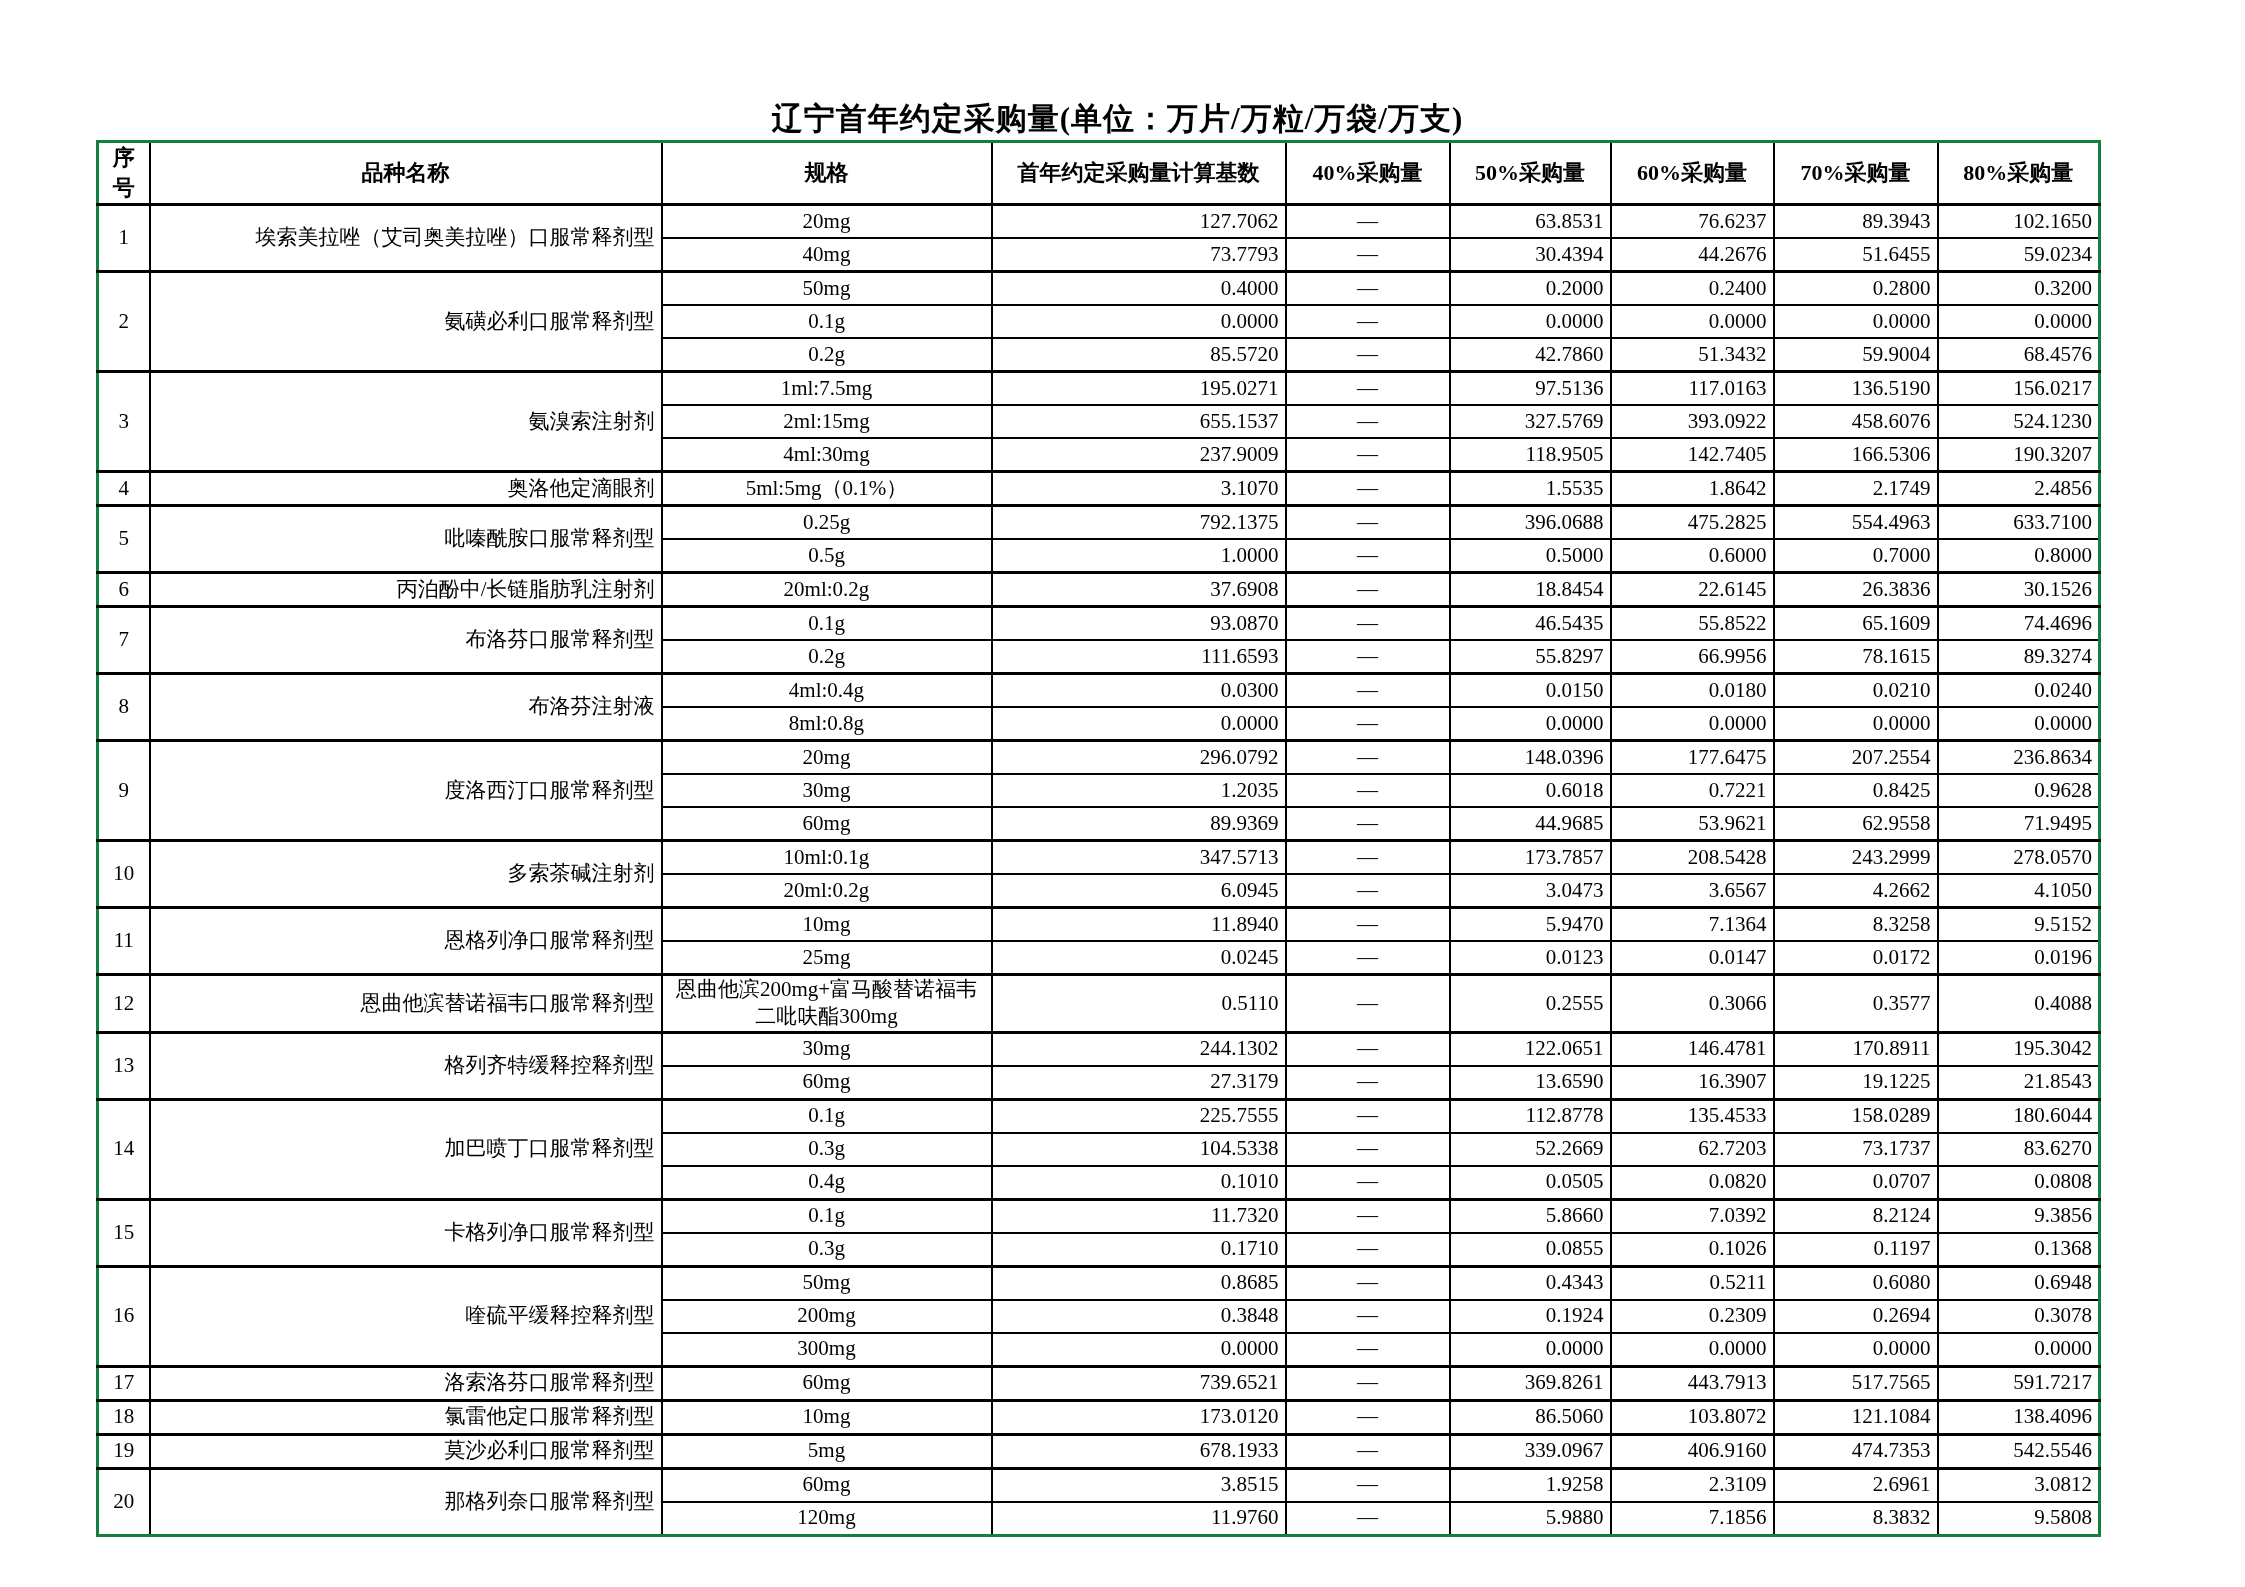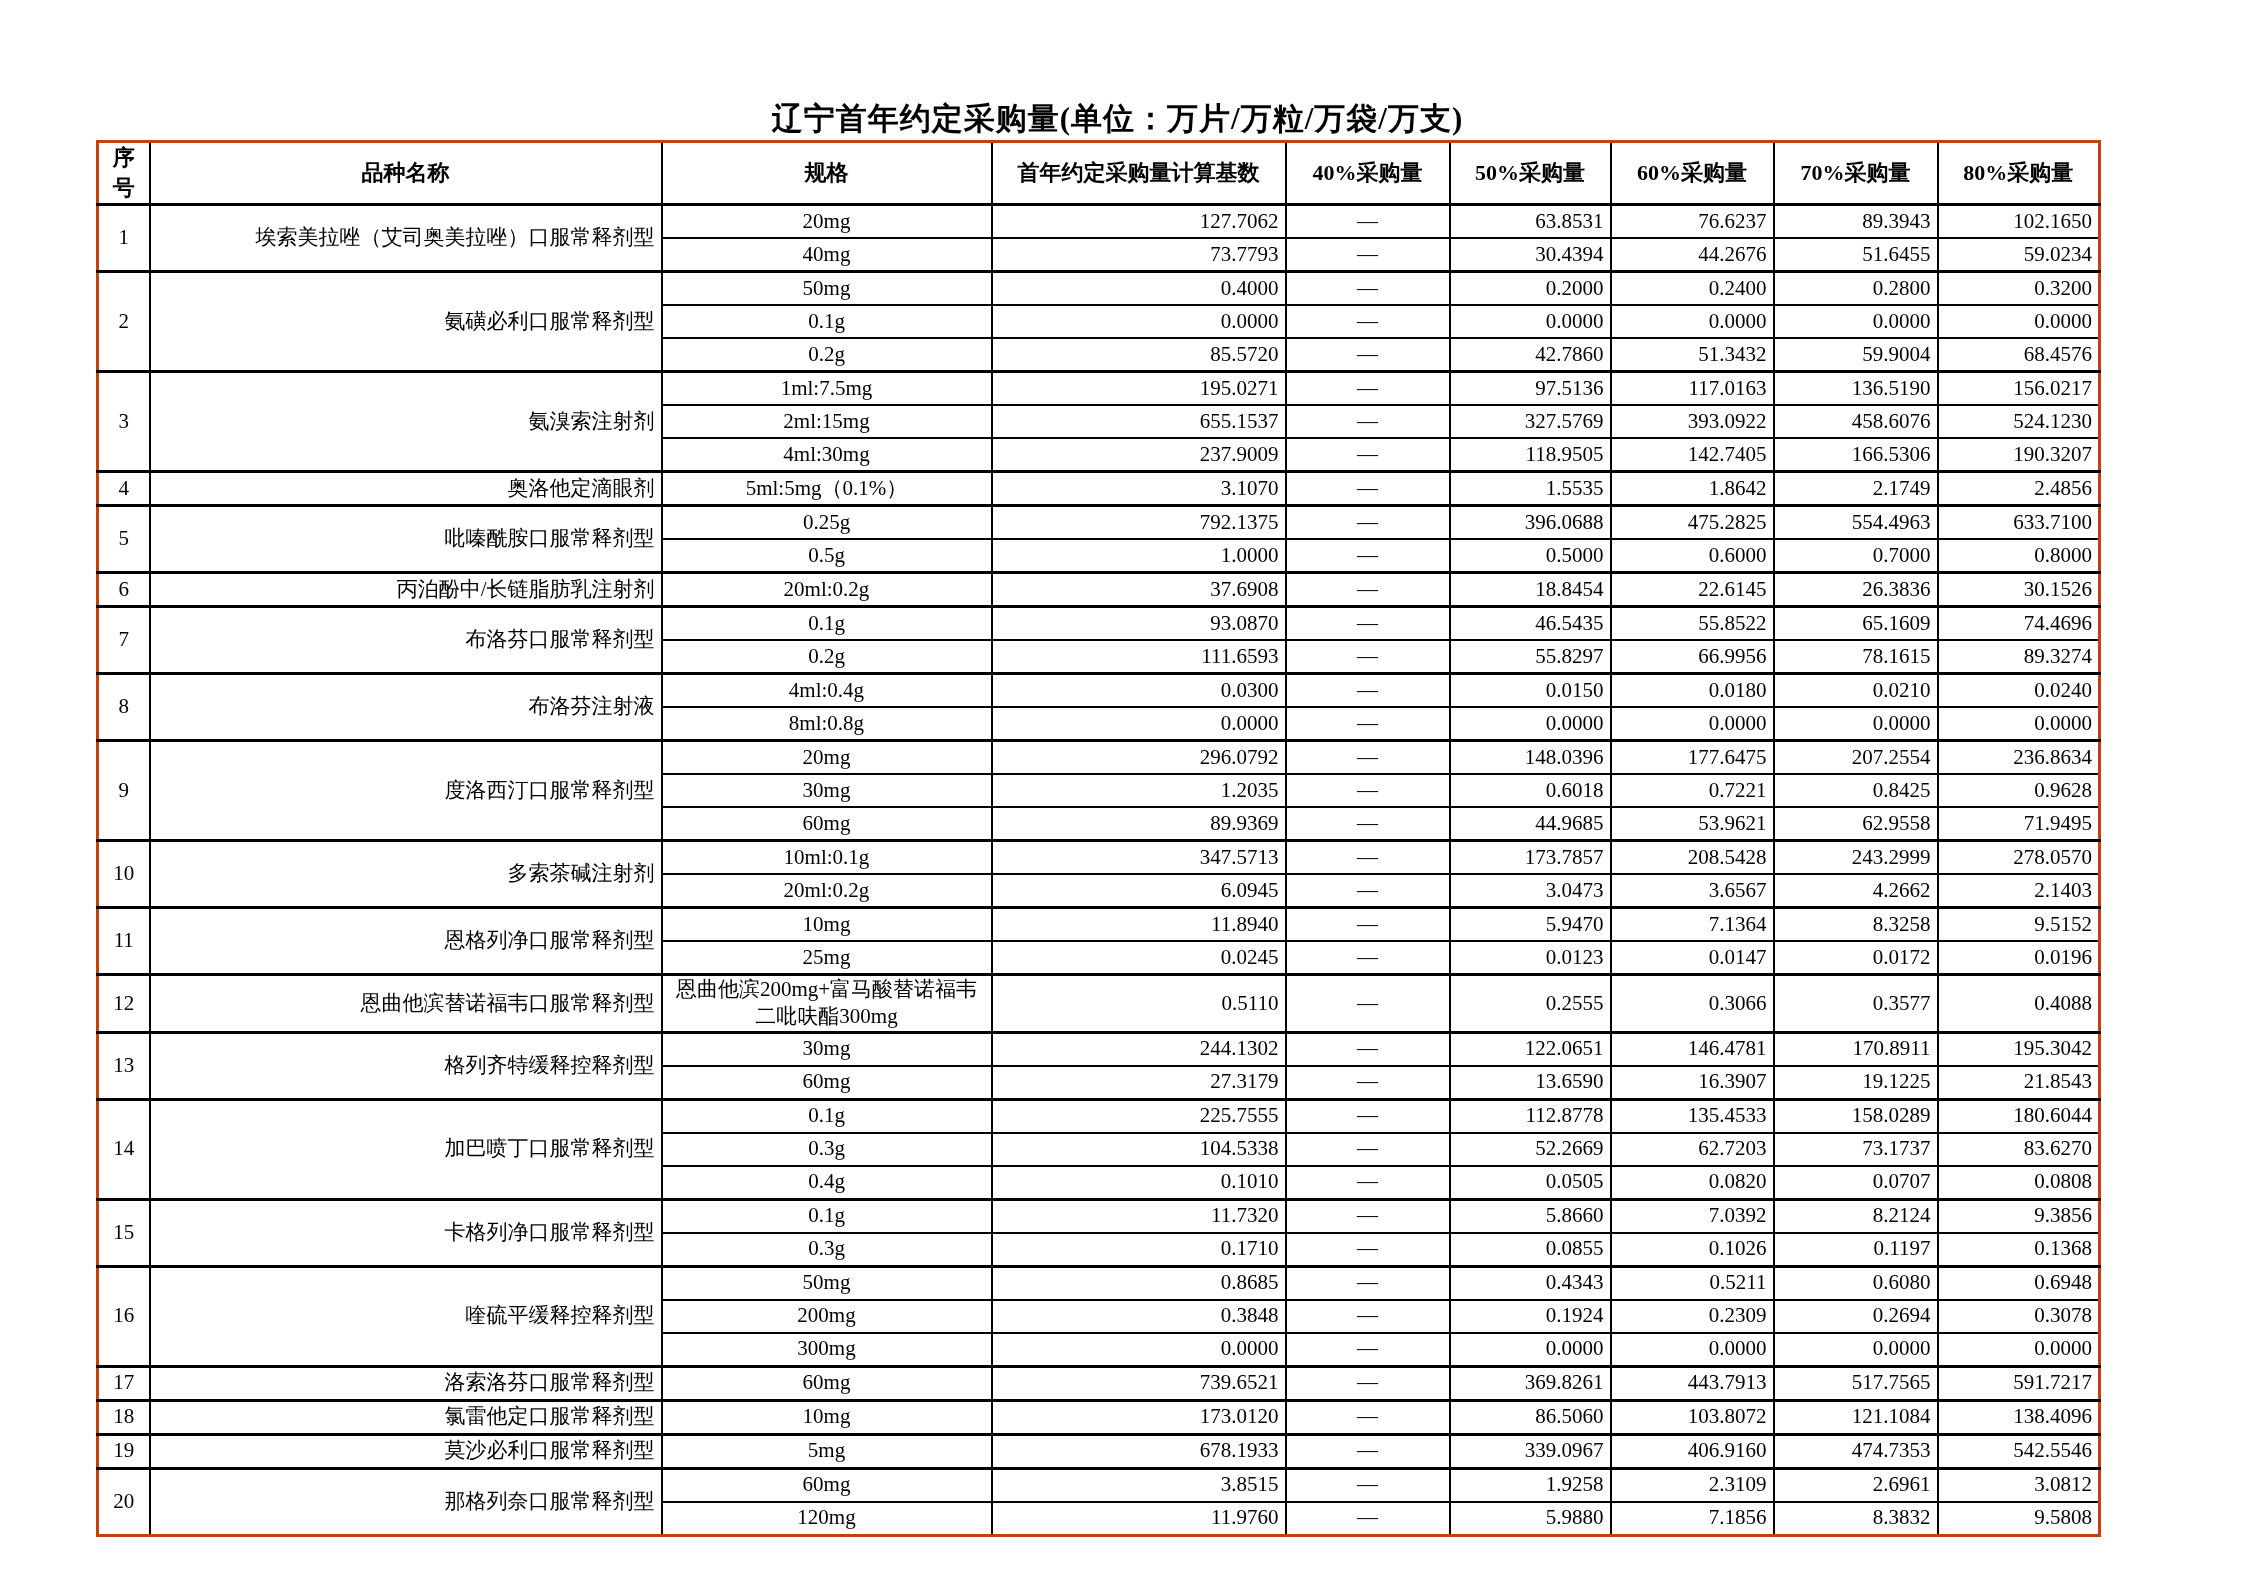--- a/index.html
+++ b/index.html
@@ -11,21 +11,21 @@
   }
   .page-title{
     position:absolute;top:98px;left:0;width:2235px;
     text-align:center;font-size:31px;font-weight:bold;
     letter-spacing:1px;
   }
   table.proc{
     position:absolute;left:96px;top:140px;
     width:2002px;
     border-collapse:collapse;table-layout:fixed;
-    border:3px solid #c2410c;
+    border:3px solid #15803d;
     font-size:21px;
   }
   table.proc th{
     border:2px solid #000;border-bottom:3px solid #000;
     height:46px;font-size:22px;font-weight:bold;
     text-align:center;vertical-align:middle;
     padding:0 4px;overflow:hidden;
   }
   table.proc td{
     border:2px solid #000;
@@ -280,21 +280,21 @@
         <td class="c-num">243.2999</td>
         <td class="c-num">278.0570</td>
       </tr>
       <tr>
         <td class="c-spec">20ml:0.2g</td>
         <td class="c-num">6.0945</td>
         <td class="c-dash">—</td>
         <td class="c-num">3.0473</td>
         <td class="c-num">3.6567</td>
         <td class="c-num">4.2662</td>
-        <td class="c-num">2.1403</td>
+        <td class="c-num">4.1050</td>
       </tr>
       <tr class="group-start">
         <td class="c-serial" rowspan="2">11</td>
         <td class="c-name" rowspan="2">恩格列净口服常释剂型</td>
         <td class="c-spec">10mg</td>
         <td class="c-num">11.8940</td>
         <td class="c-dash">—</td>
         <td class="c-num">5.9470</td>
         <td class="c-num">7.1364</td>
         <td class="c-num">8.3258</td>

